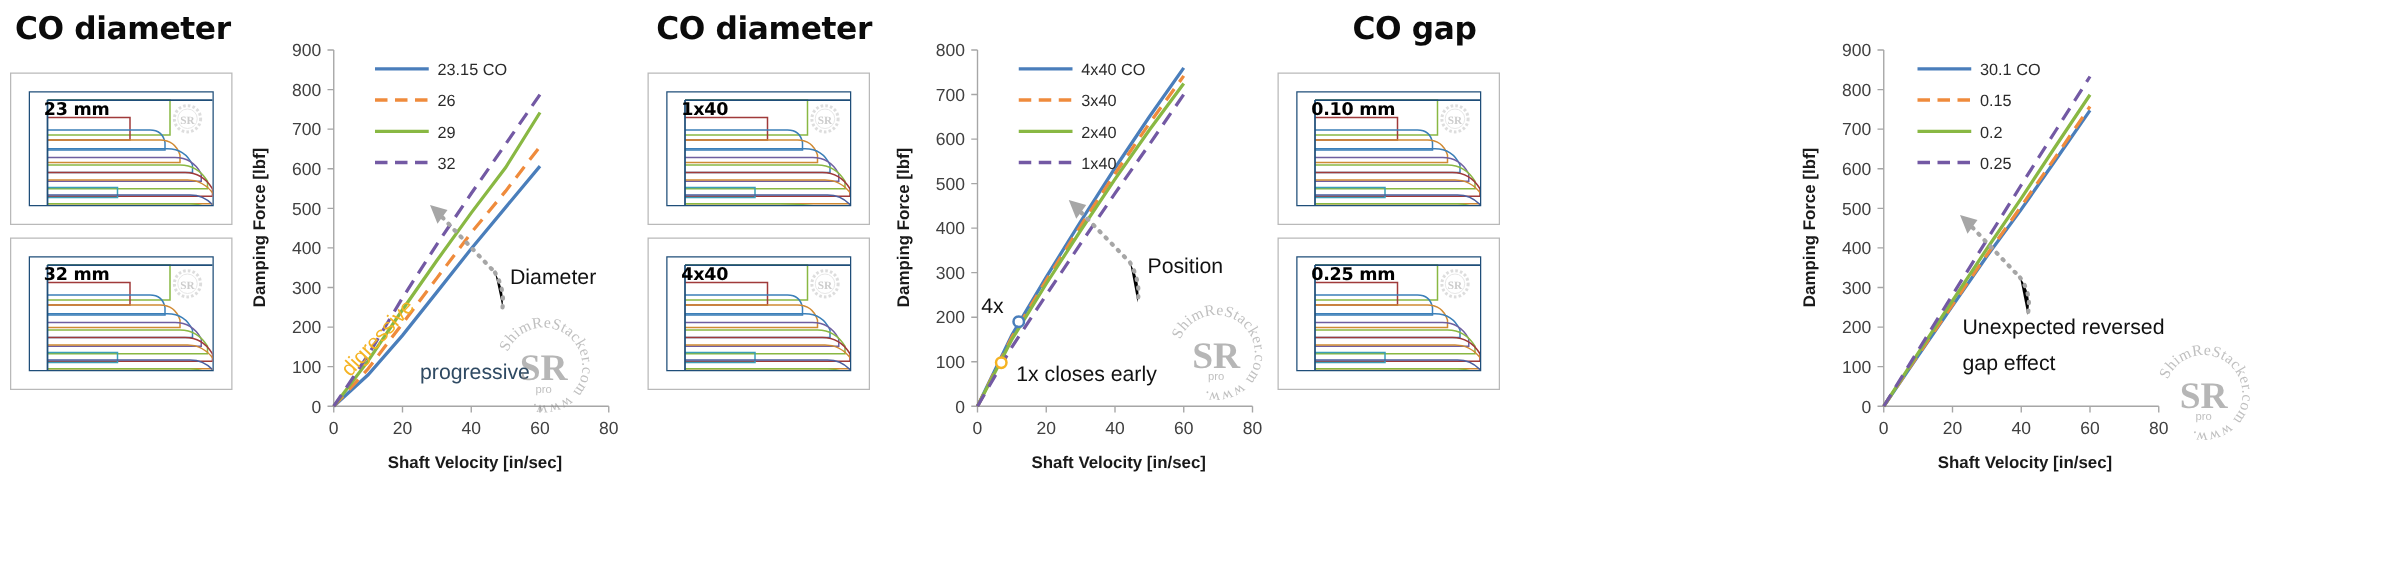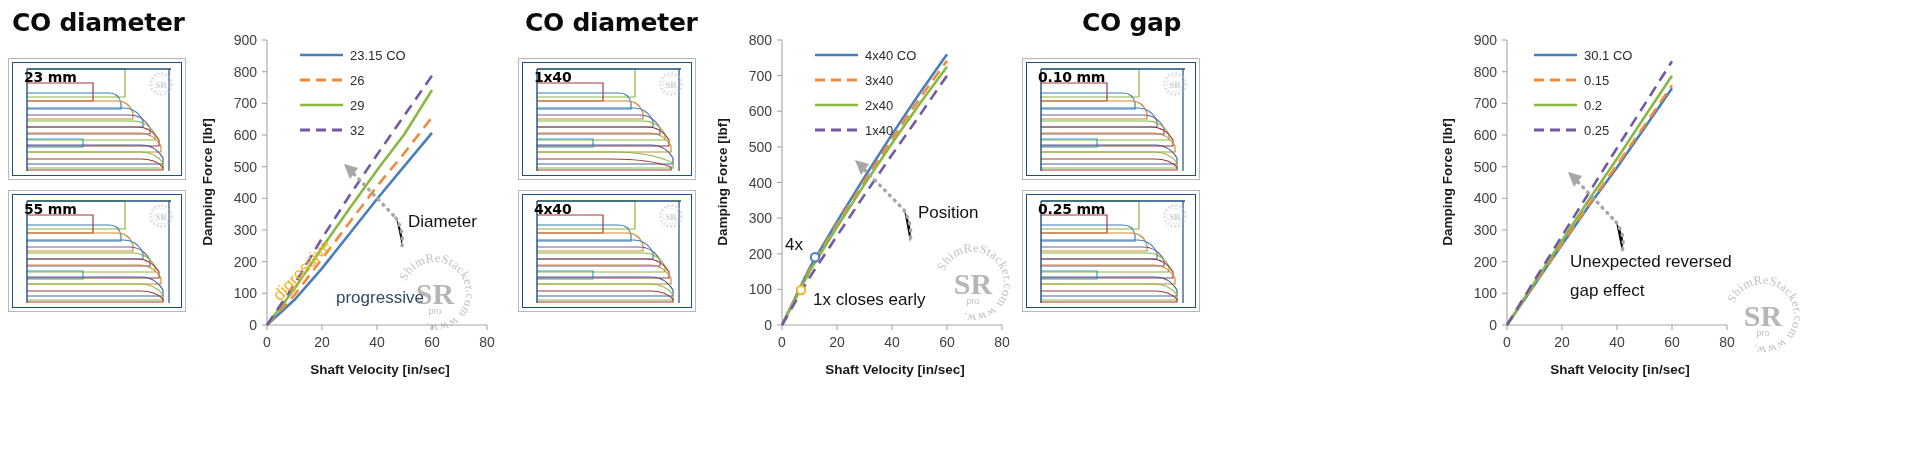--- a/index.html
+++ b/index.html
@@ -17,21 +17,21 @@
     white-space:nowrap;
   }
   .sec-title.italic{font-style:italic;}
 
   
   .stackbox{
     position:absolute;
     box-sizing:border-box;
     border:1.5px solid #b9b9b9;
     background:#fff;
-    padding:3px;
+    padding:14px;
   }
   .stackbox .inner{
     position:relative;
     width:100%;height:100%;
     box-sizing:border-box;
     border:1.6px solid #1f4e79;
     background:#fff;
     overflow:hidden;
   }
   .stack-label{
@@ -136,21 +136,21 @@
           <path d="M14 64 H124 Q138 64 146 77 V83 H14" stroke="#a03a3a"></path>
           <path d="M14 70 H126 Q140 70 148 83 V89 H14" stroke="#d08a33"></path>
           <path d="M14 76 H70 V84 H14" stroke="#3b9fb8"></path>
           <path d="M14 82 H128 Q142 82 150 95 V101 H14" stroke="#4a5fa0"></path>
           <path d="M14 89 H128 Q142 89 150 100 V105 H14" stroke="#89b843"></path>
           <path d="M14 96 H128 Q142 96 150 104 V107 H14" stroke="#a03a3a"></path>
           <path d="M14 6 V108" stroke="#1f4e79" stroke-width="1.4"></path>
           <path d="M156 6 V108" stroke="#1f4e79" stroke-width="1.2"></path>
         </g>
       </svg>
-      <div class="stack-label">55 mm</div>
+      <div class="stack-label">32 mm</div>
       <div class="sr-badge">
         <svg width="26" height="26" viewBox="0 0 26 26">
           <circle cx="13" cy="13" r="10.5" fill="none" stroke="#bdbdbd" stroke-width="2.4" stroke-dasharray="2.1 1.7"></circle>
           <circle cx="13" cy="13" r="7.8" fill="none" stroke="#cfcfcf" stroke-width="0.8"></circle>
           <text x="13" y="17" text-anchor="middle" font-family="Liberation Serif, serif" font-size="9" font-weight="bold" fill="#9a9a9a">SR</text>
         </svg>
       </div>
     </div>
   </div>
 

